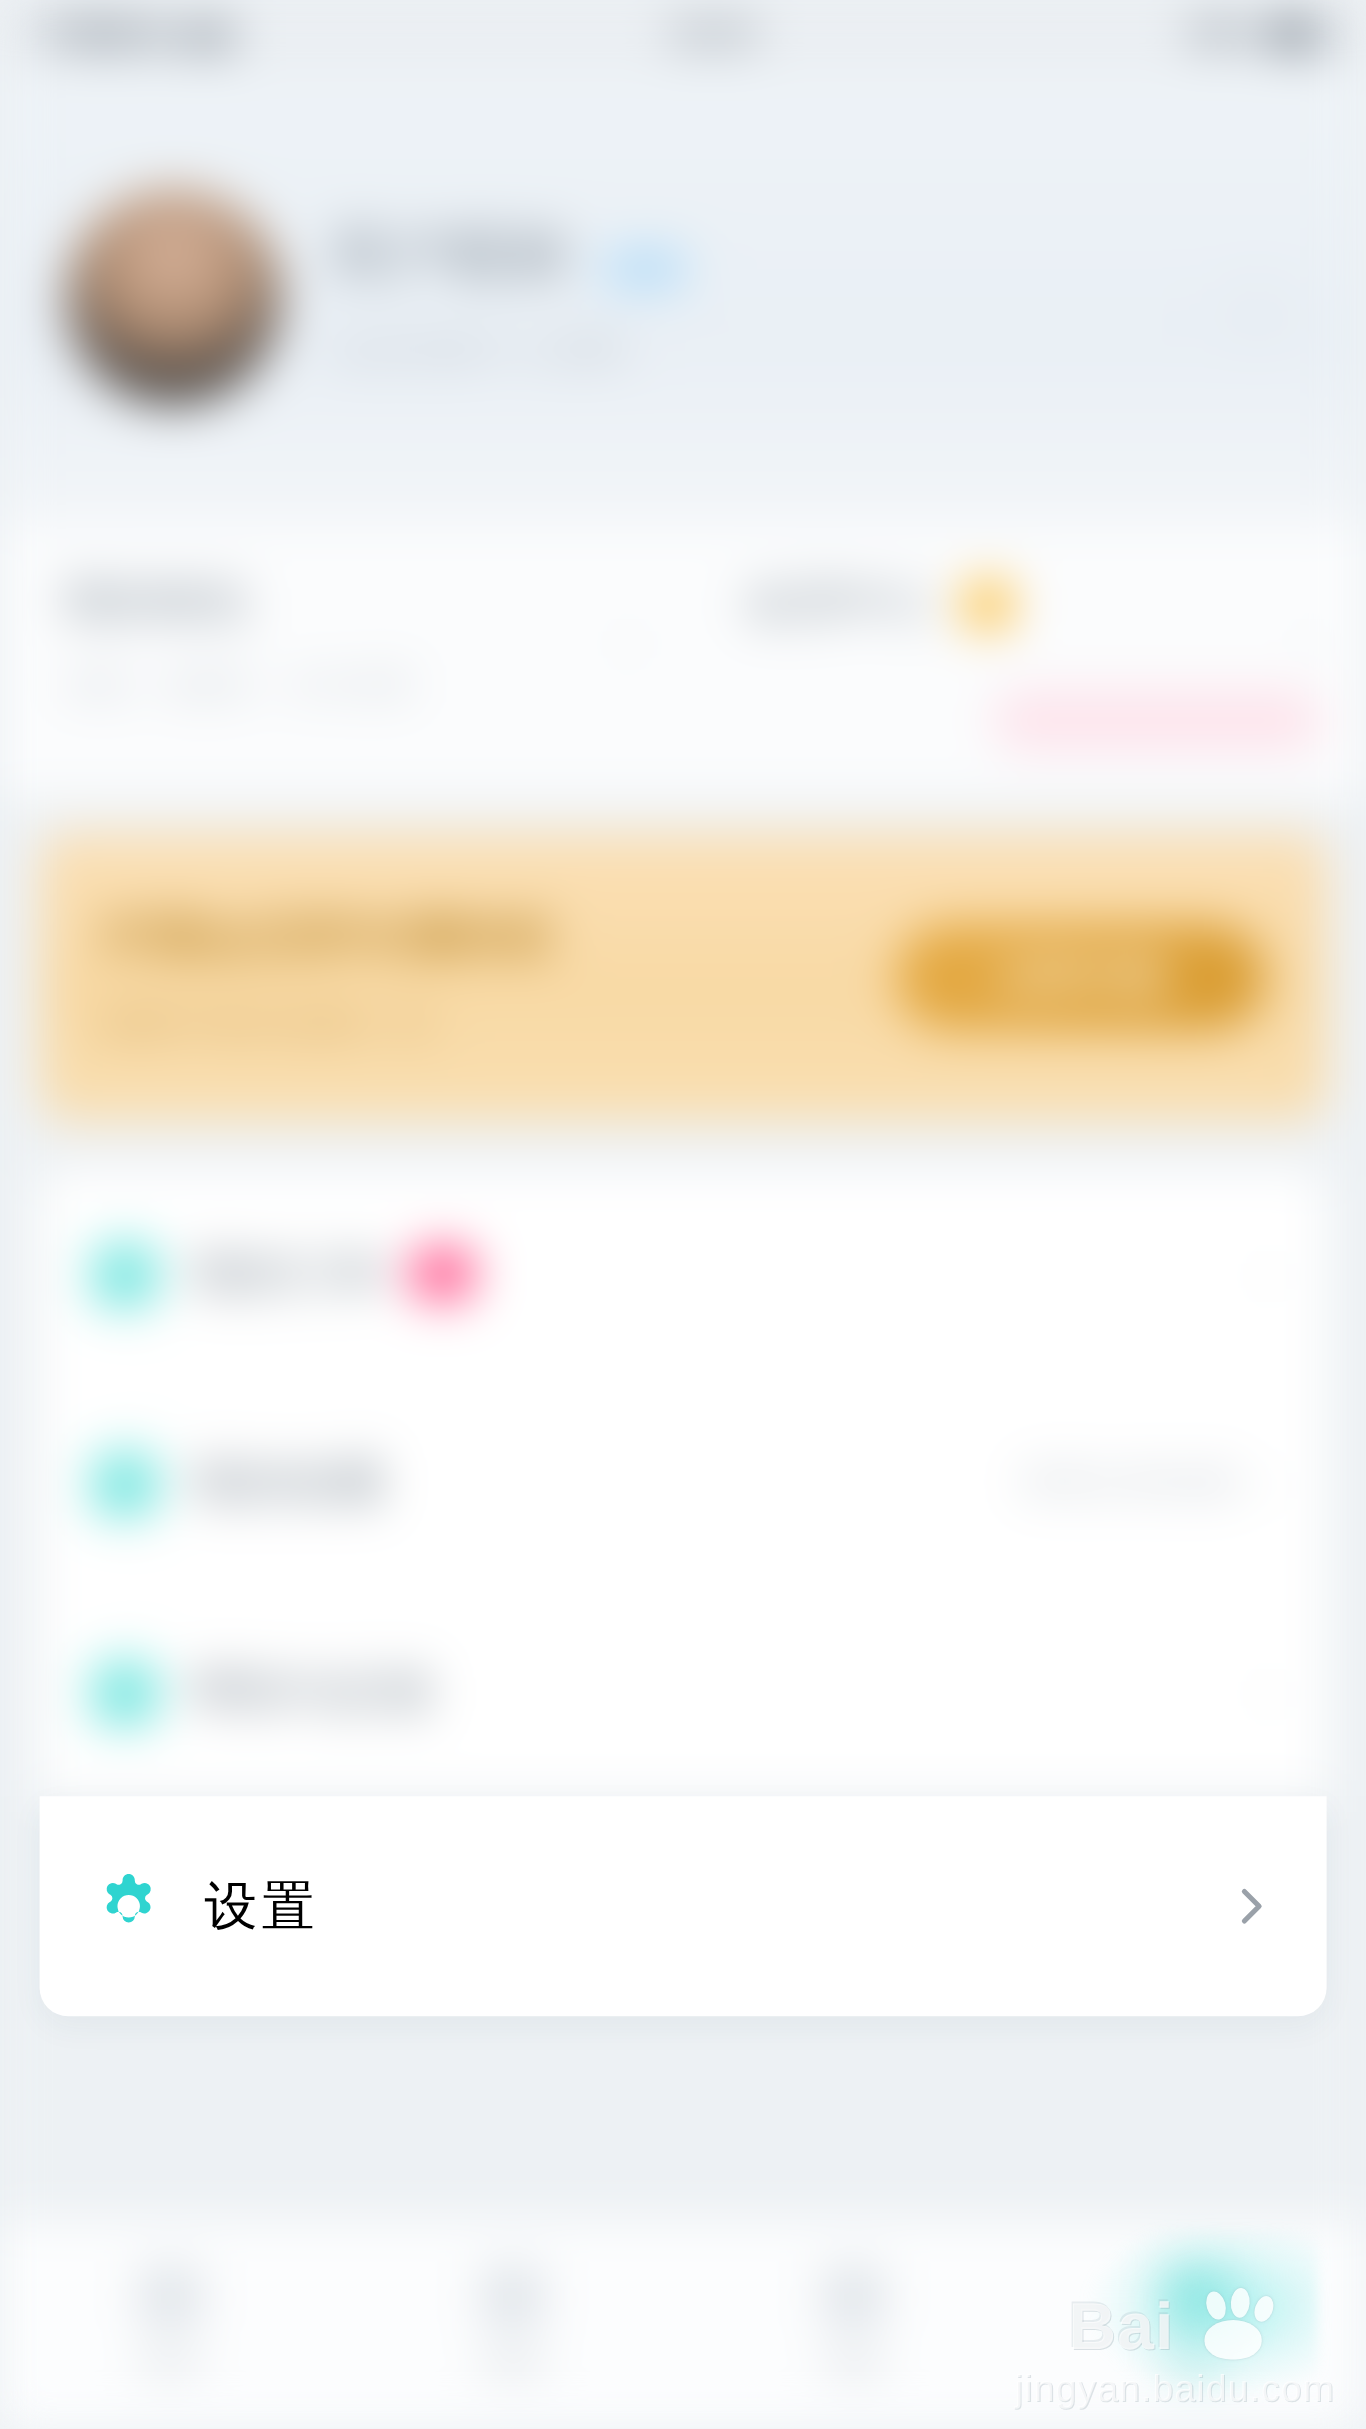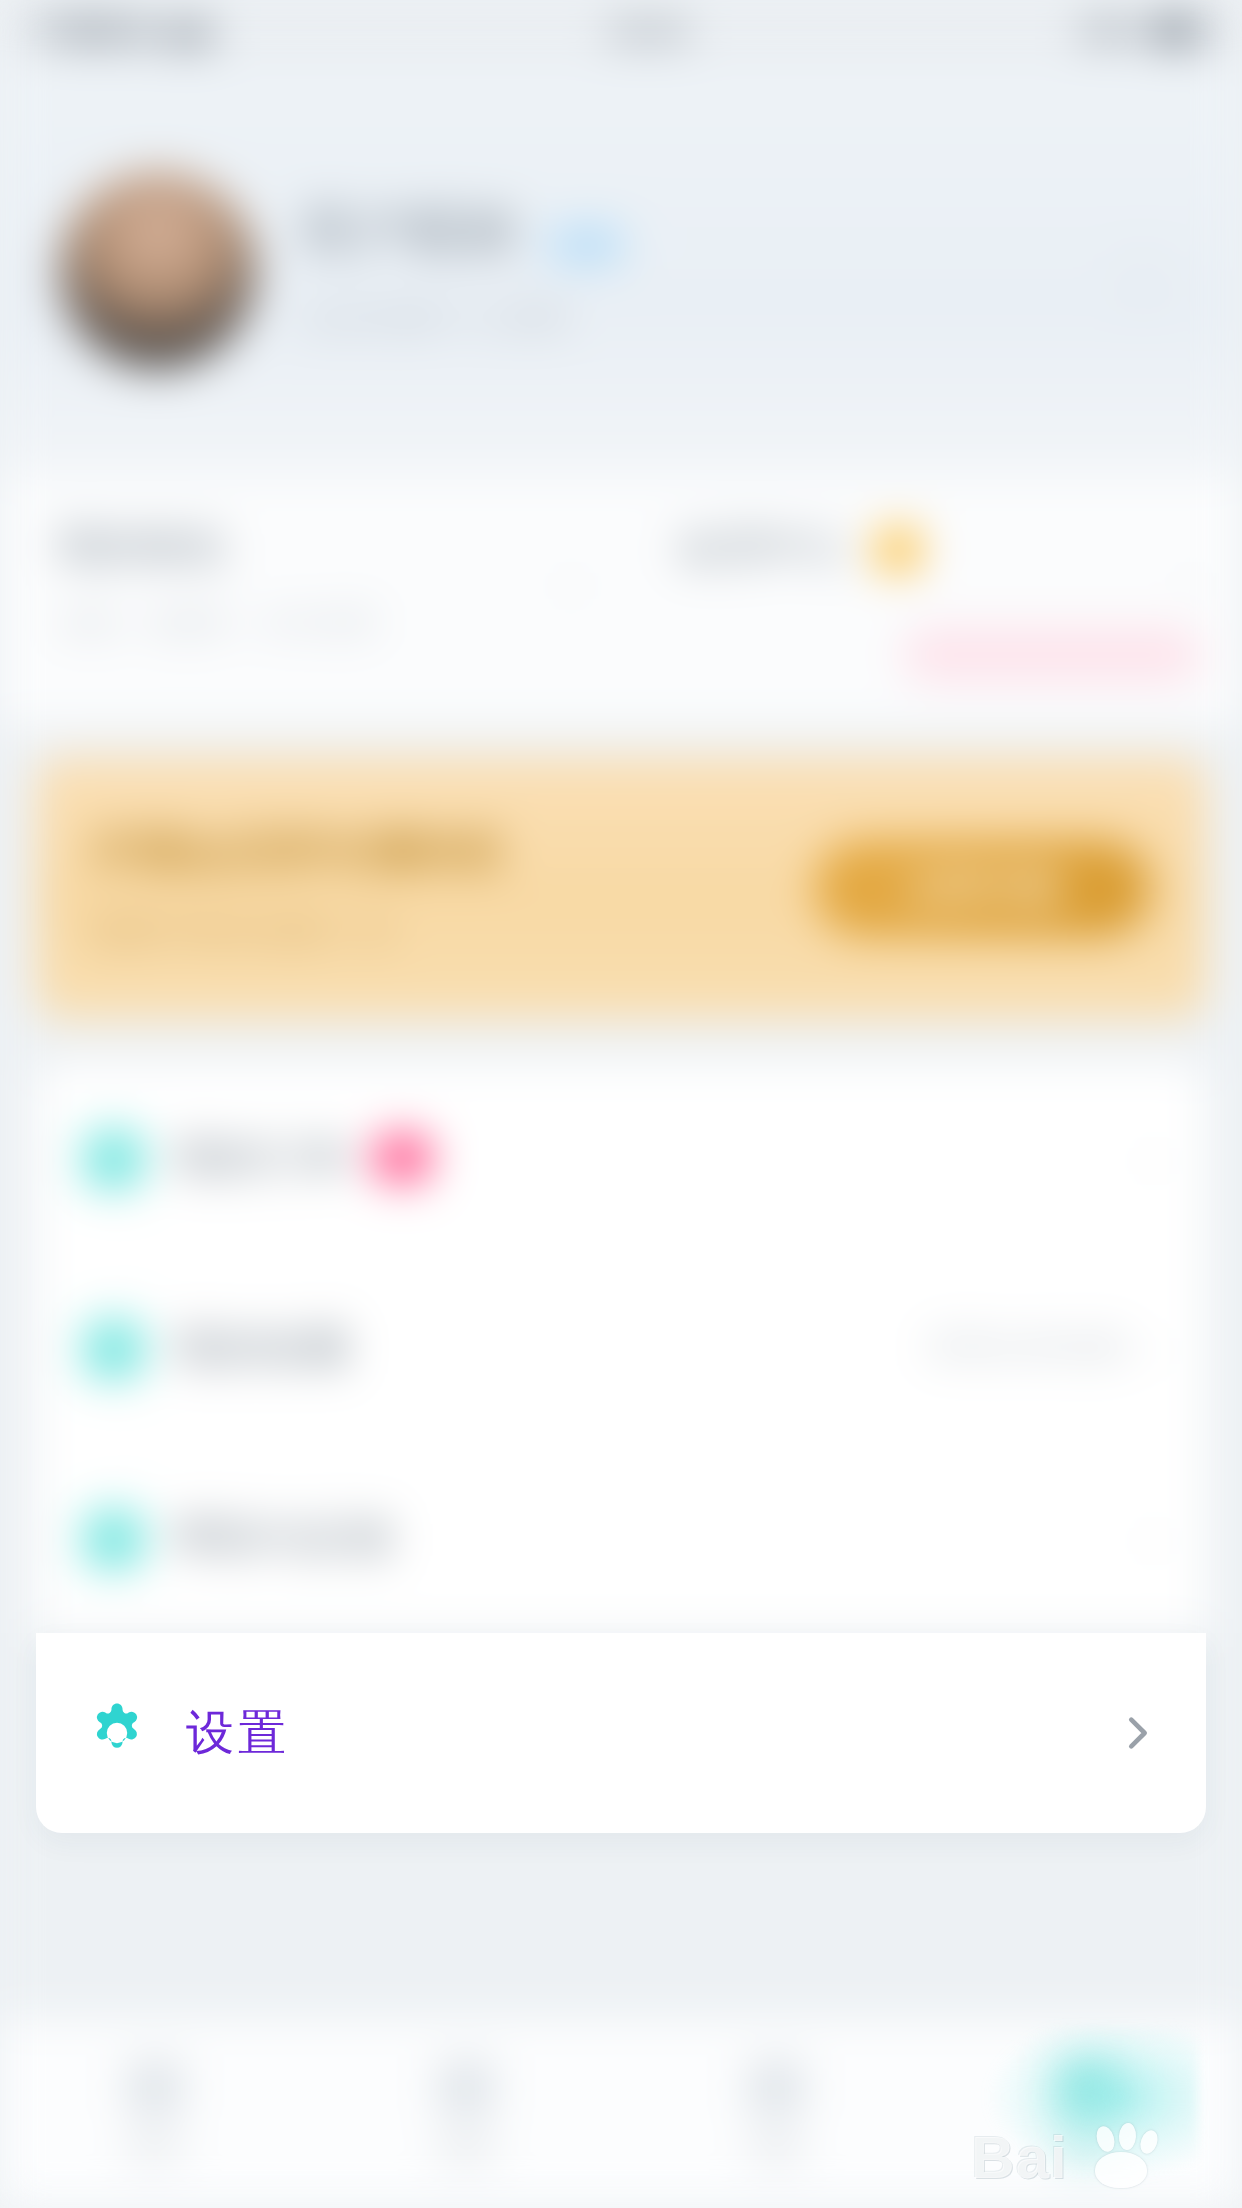--- a/index.html
+++ b/index.html
@@ -119,21 +119,21 @@
   .row-chevron { color:#c9d0d6; font-size:40px; }
 
   
   .settings-card {
     position:absolute; top:1633px; left:36px; width:1170px; height:200px;
     background:#ffffff; border-radius:0 0 26px 26px;
     display:flex; align-items:center; padding:0 46px;
     box-shadow:0 10px 28px rgba(40,70,90,.05);
   }
   .gear-wrap { width:70px; height:70px; margin-right:34px; flex:0 0 auto; }
-  .set-label { font-size:48px; color:#6d28d9; letter-spacing:4px;
+  .set-label { font-size:48px; color:#000000; letter-spacing:4px;
     font-family:"DejaVu Sans","Liberation Sans",sans-serif; }
   .set-spacer { flex:1; }
   .set-chevron svg { display:block; }
 
   
   .tabbar {
     position:absolute; bottom:0; left:0; width:1242px; height:190px;
     background:#fcfdfe; display:flex; align-items:center;
     border-top:2px solid #f1f3f5;
   }
@@ -295,13 +295,14 @@
   <div class="wm-glow"></div>
   <div class="wm-logo">
     <span>Bai</span>
     <span class="paw">
       <i></i>
         <i></i>
         <i></i>
         <i></i>
     </span>
   </div>
+  <div class="wm-url">jingyan.baidu.com</div>
 </div>
 
 </body></html>

